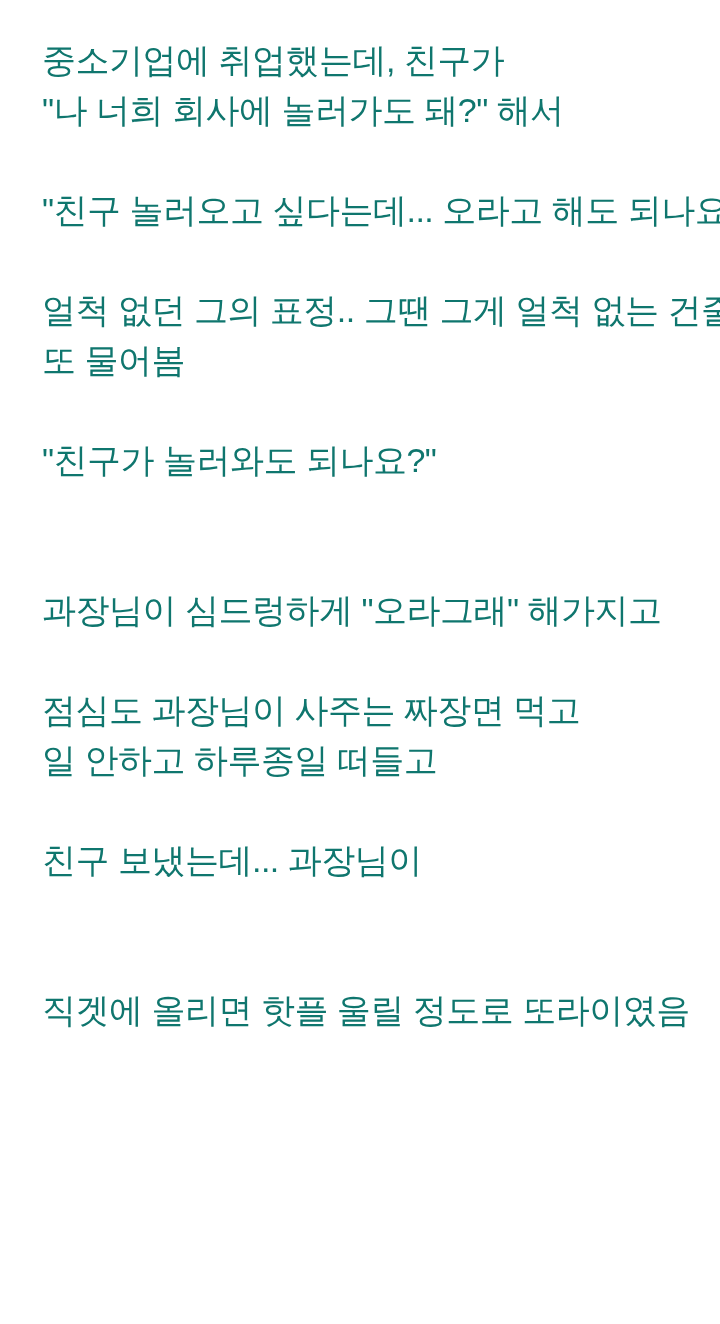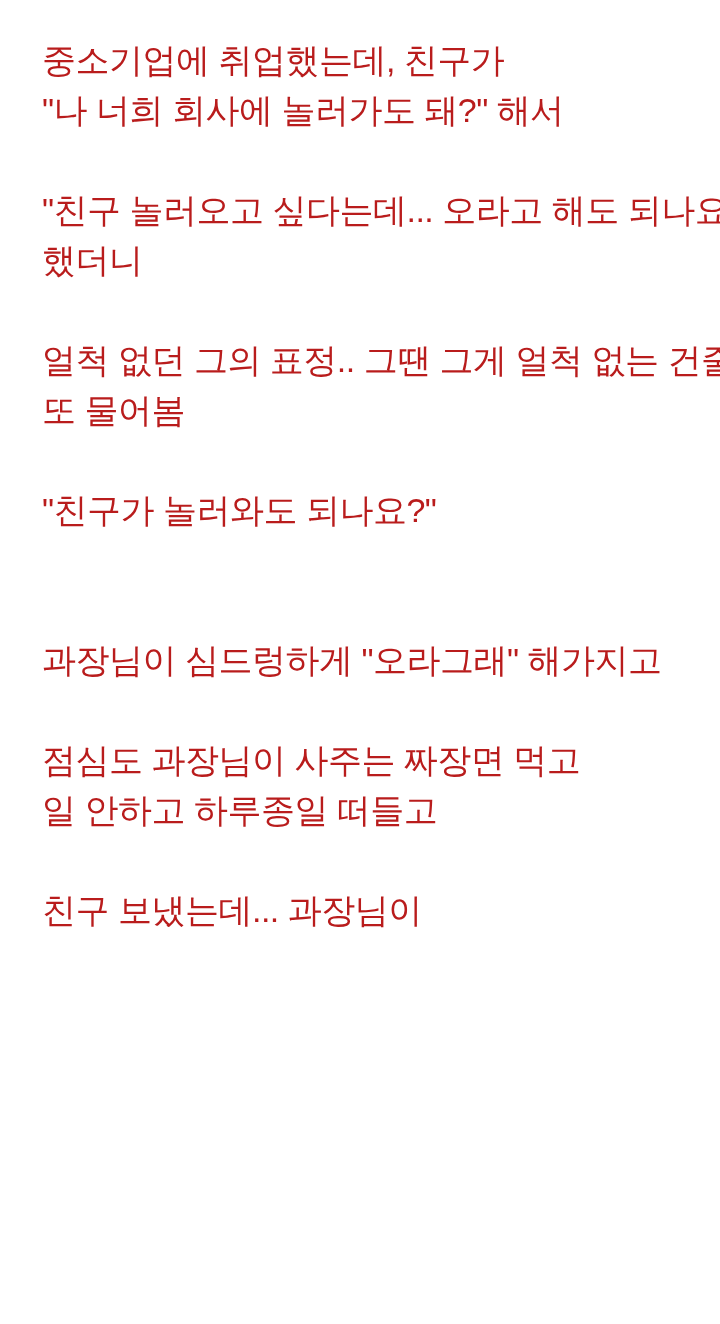--- a/index.html
+++ b/index.html
@@ -14,44 +14,44 @@
   }
   .post-body {
     box-sizing: border-box;
     padding: 35px 0 0 42px;
     width: 720px;
     font-family: "Liberation Sans", "DejaVu Sans", sans-serif;
     font-weight: 400;
     font-size: 34px;
     line-height: 50px;
     letter-spacing: -0.5px;
-    color: #b91c1c;
+    color: #0f766e;
   }
   .line {
     height: 50px;
     white-space: pre;
   }
 </style>
 </head>
 <body>
 
 <div class="post-body">
     <div class="line">중소기업에 취업했는데, 친구가</div>
     <div class="line">"나 너희 회사에 놀러가도 돼?" 해서</div>
     <div class="line"></div>
     <div class="line">"친구 놀러오고 싶다는데... 오라고 해도 되나요?"</div>
-    <div class="line">했더니</div>
     <div class="line"></div>
     <div class="line">얼척 없던 그의 표정.. 그땐 그게 얼척 없는 건줄 모르고</div>
     <div class="line">또 물어봄</div>
     <div class="line"></div>
     <div class="line">"친구가 놀러와도 되나요?"</div>
     <div class="line"></div>
     <div class="line"></div>
     <div class="line">과장님이 심드렁하게 "오라그래" 해가지고</div>
     <div class="line"></div>
     <div class="line">점심도 과장님이 사주는 짜장면 먹고</div>
     <div class="line">일 안하고 하루종일 떠들고</div>
     <div class="line"></div>
     <div class="line">친구 보냈는데... 과장님이</div>
     <div class="line"></div>
     <div class="line"></div>
+    <div class="line">직겟에 올리면 핫플 울릴 정도로 또라이였음</div>
   </div>
 
 </body></html>

